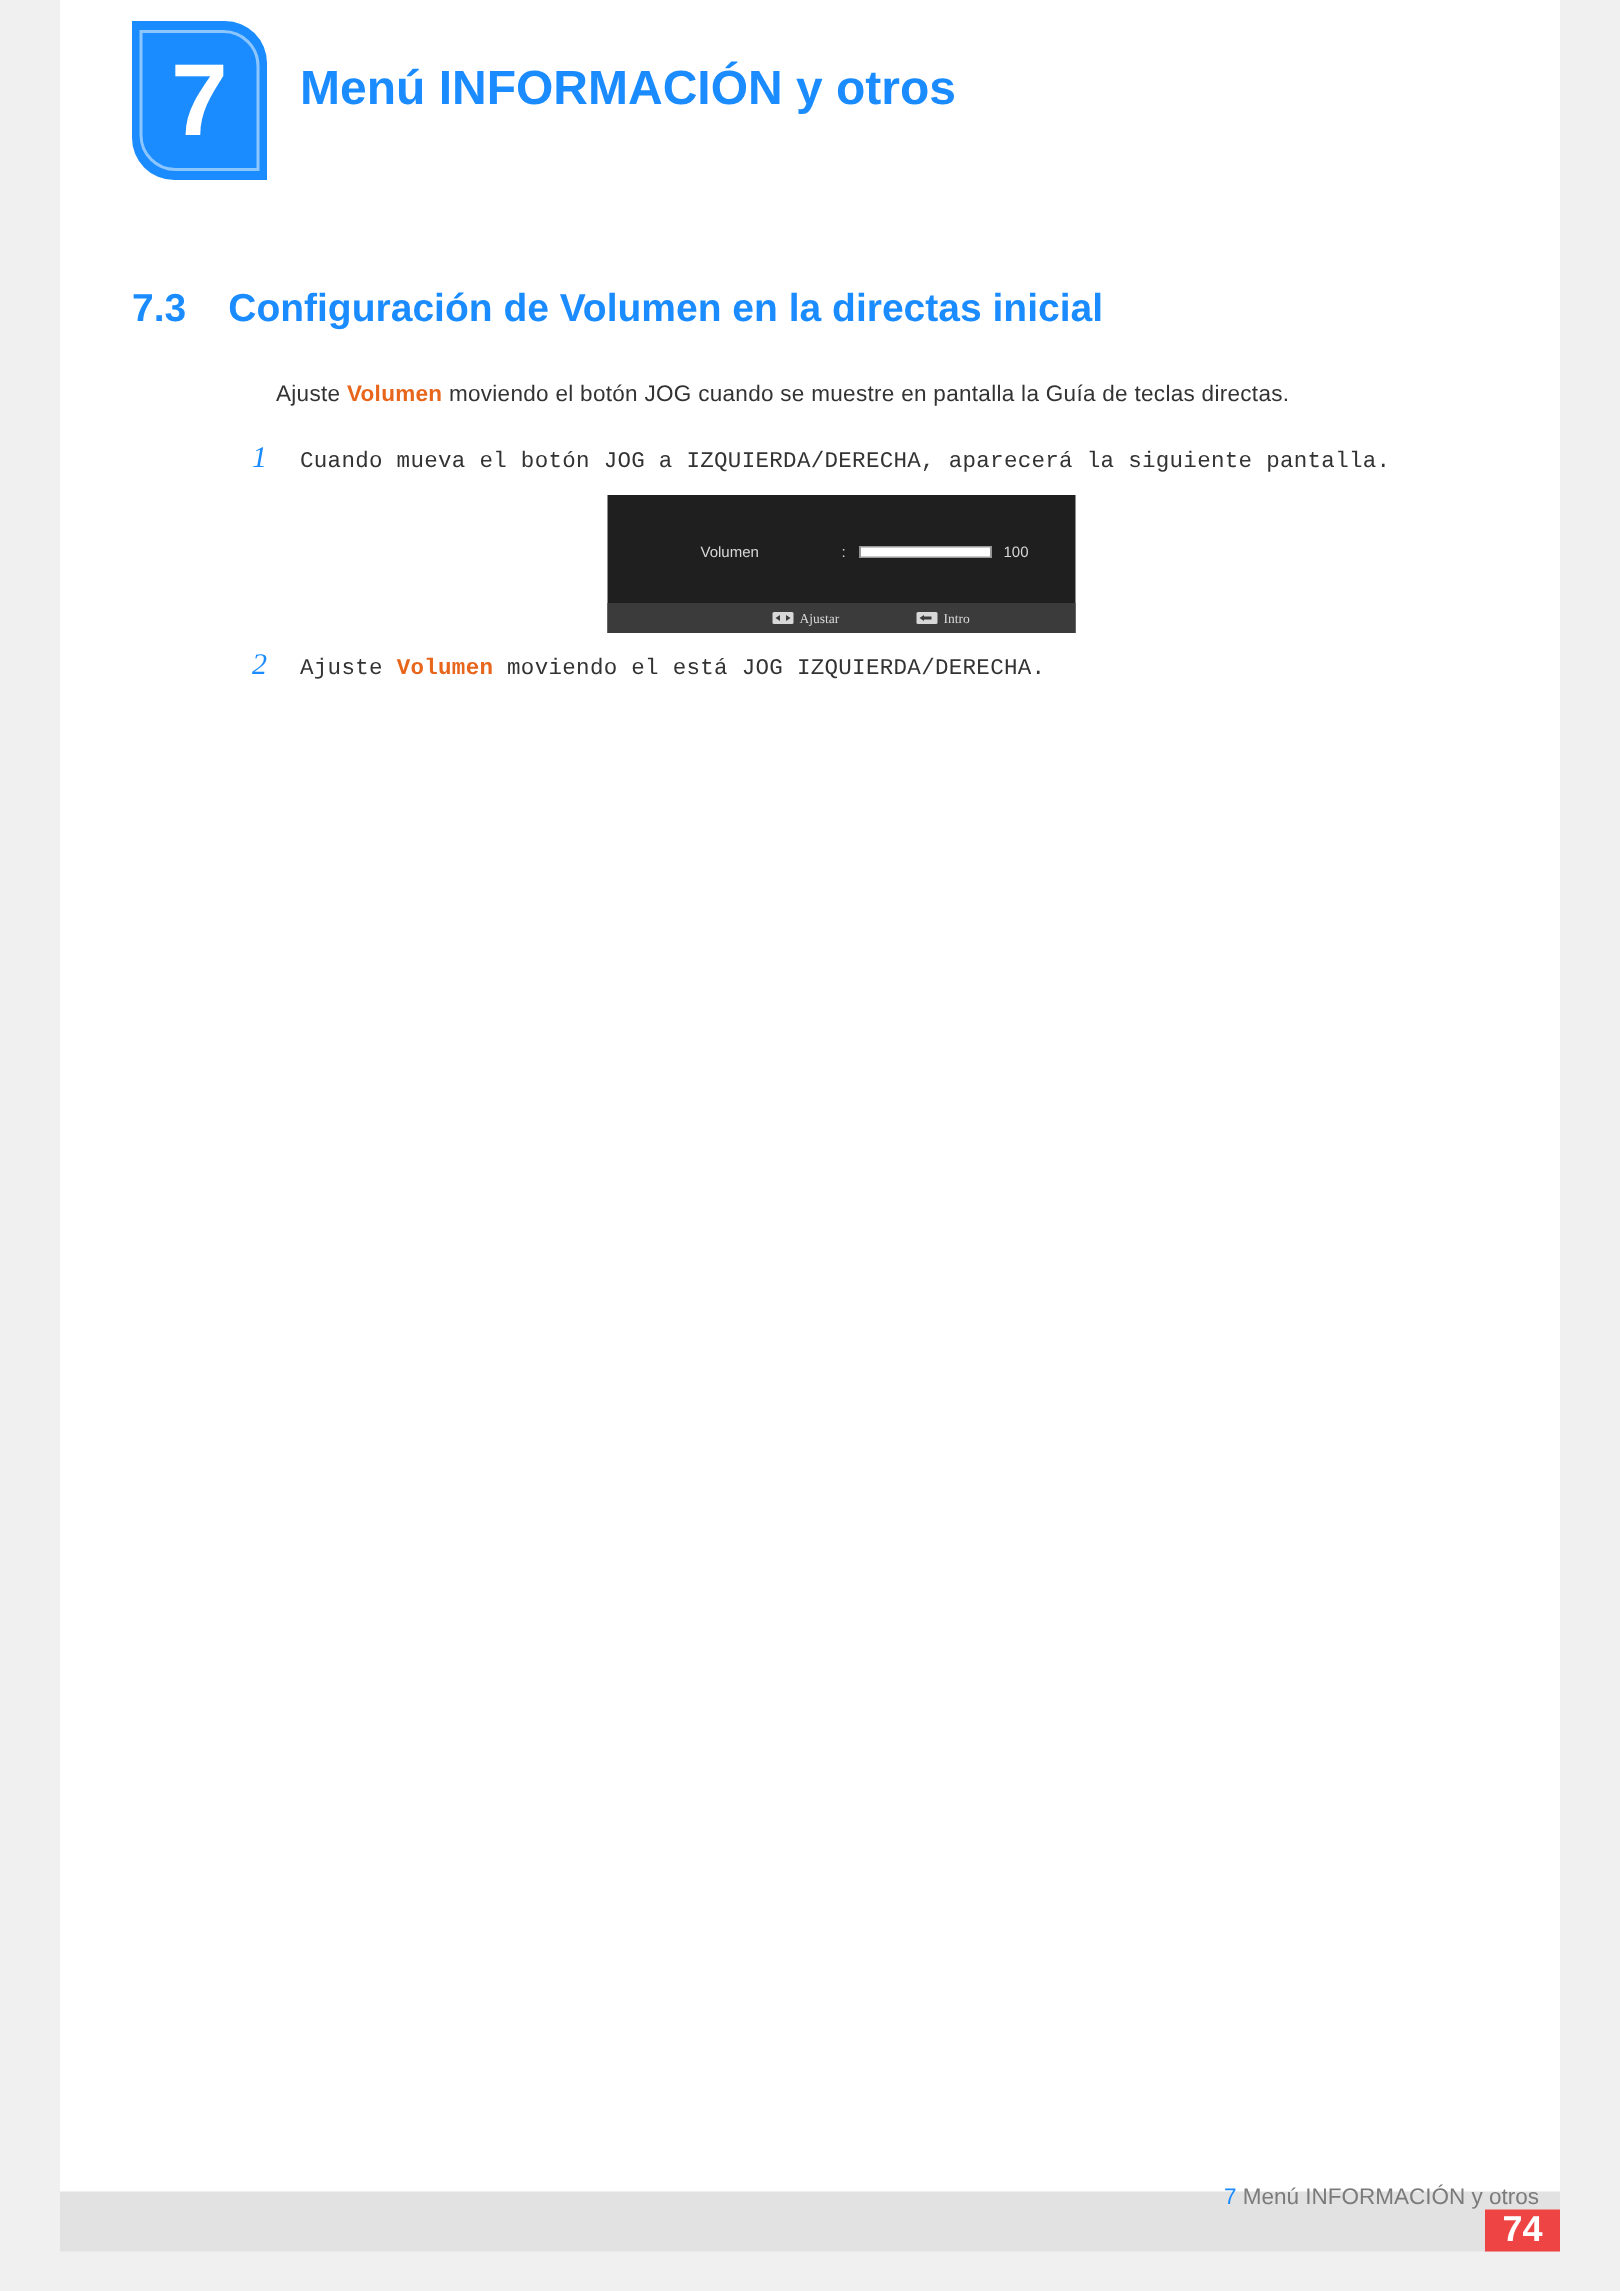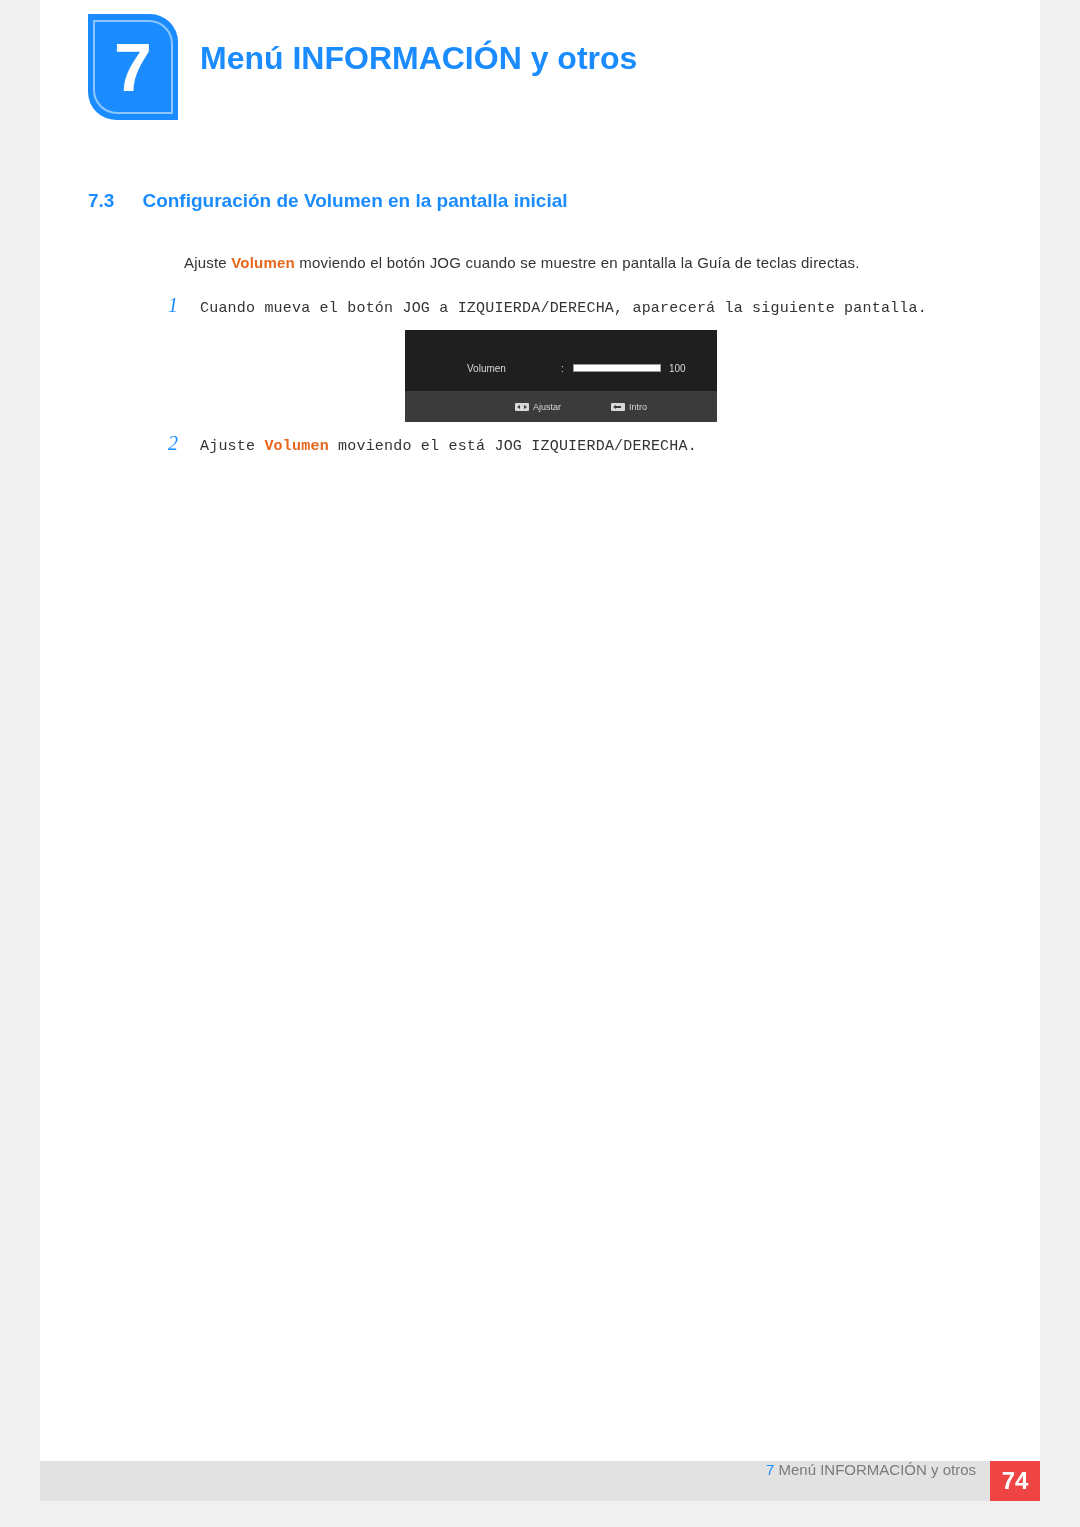--- a/index.html
+++ b/index.html
@@ -53,21 +53,21 @@
     font-size: 32px;
     font-weight: bold;
   }
   .section-heading {
     position: absolute;
     left: 48px;
     top: 190px;
     display: flex;
     gap: 28px;
     color: #1a8cff;
-    font-size: 19px;
+    font-size: 26px;
     font-weight: bold;
   }
   .intro-text {
     position: absolute;
     left: 144px;
     top: 254px;
     font-size: 15px;
     color: #333333;
     letter-spacing: 0.2px;
   }
@@ -128,26 +128,27 @@
   }
   .osd-value {
     position: absolute;
     left: 264px;
   }
   .osd-bottom-bar {
     position: absolute;
     left: 0;
     right: 0;
     bottom: 0;
-    height: 31px;
+    height: 20px;
     background: #3b3b3b;
     display: flex;
     align-items: center;
     color: #d8d8d8;
     font-size: 9px;
+    font-family: Liberation Serif, serif;
   }
   .osd-adj-icon {
     position: absolute;
     left: 110px;
     width: 14px;
     height: 8px;
     background: #d8d8d8;
     border-radius: 1px;
     display: flex;
     align-items: center;
@@ -238,22 +239,23 @@
   }
   .highlight-word { color: #e8661c; font-weight: bold; }
   .footer-bar {
     position: absolute;
     left: 40px;
     bottom: 26px;
     width: 1000px;
     height: 40px;
     background: #e2e2e2;
     display: flex;
-    align-items: flex-start;
+    align-items: flex-end;
     justify-content: flex-end;
+    flex-direction: column;
   }
   .footer-text {
     color: #7b7b7b;
     font-size: 15px;
     margin-right: 14px;
   }
   .footer-chapnum { color: #1a8cff; }
   .footer-page-box {
     width: 50px;
     height: 40px;
@@ -274,21 +276,21 @@
   <div class="chapter-tab">
     <div class="chapter-tab-inner">
       <span class="chapter-number">7</span>
     </div>
   </div>
 
   <div class="chapter-title">Menú INFORMACIÓN y otros</div>
 
   <div class="section-heading">
     <span>7.3</span>
-    <span>Configuración de Volumen en la pantalla inicial</span>
+    <span>Configuración de Volumen en la directas inicial</span>
   </div>
 
   <div class="intro-text">
     <span>Ajuste </span><span class="highlight-word">Volumen</span><span> moviendo el botón JOG cuando se muestre en pantalla la Guía de teclas directas.</span>
   </div>
 
   <div class="step1-row">
     <span class="step-number">1</span>
     <span class="step-text">Cuando mueva el botón JOG a IZQUIERDA/DERECHA, aparecerá la siguiente pantalla.</span>
   </div>

